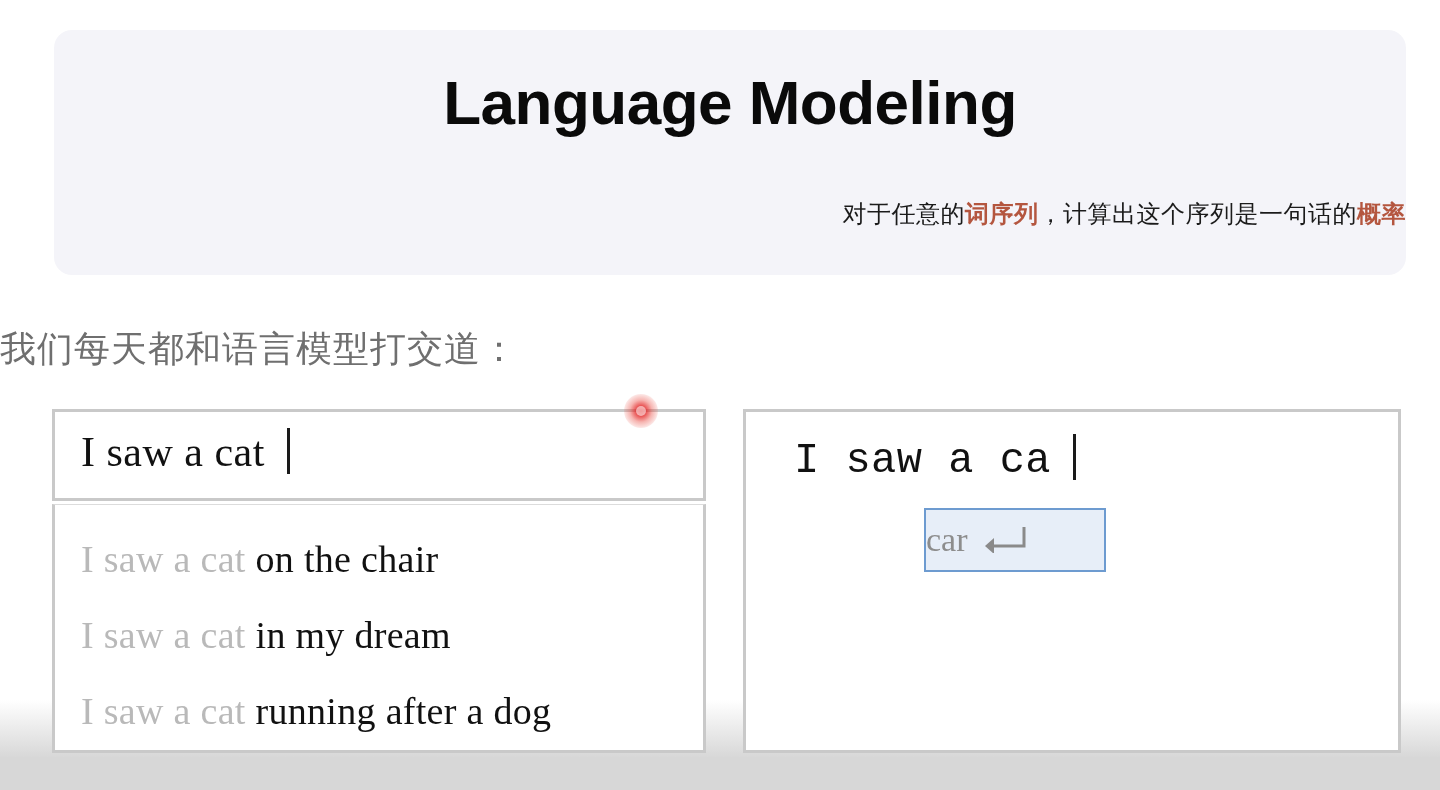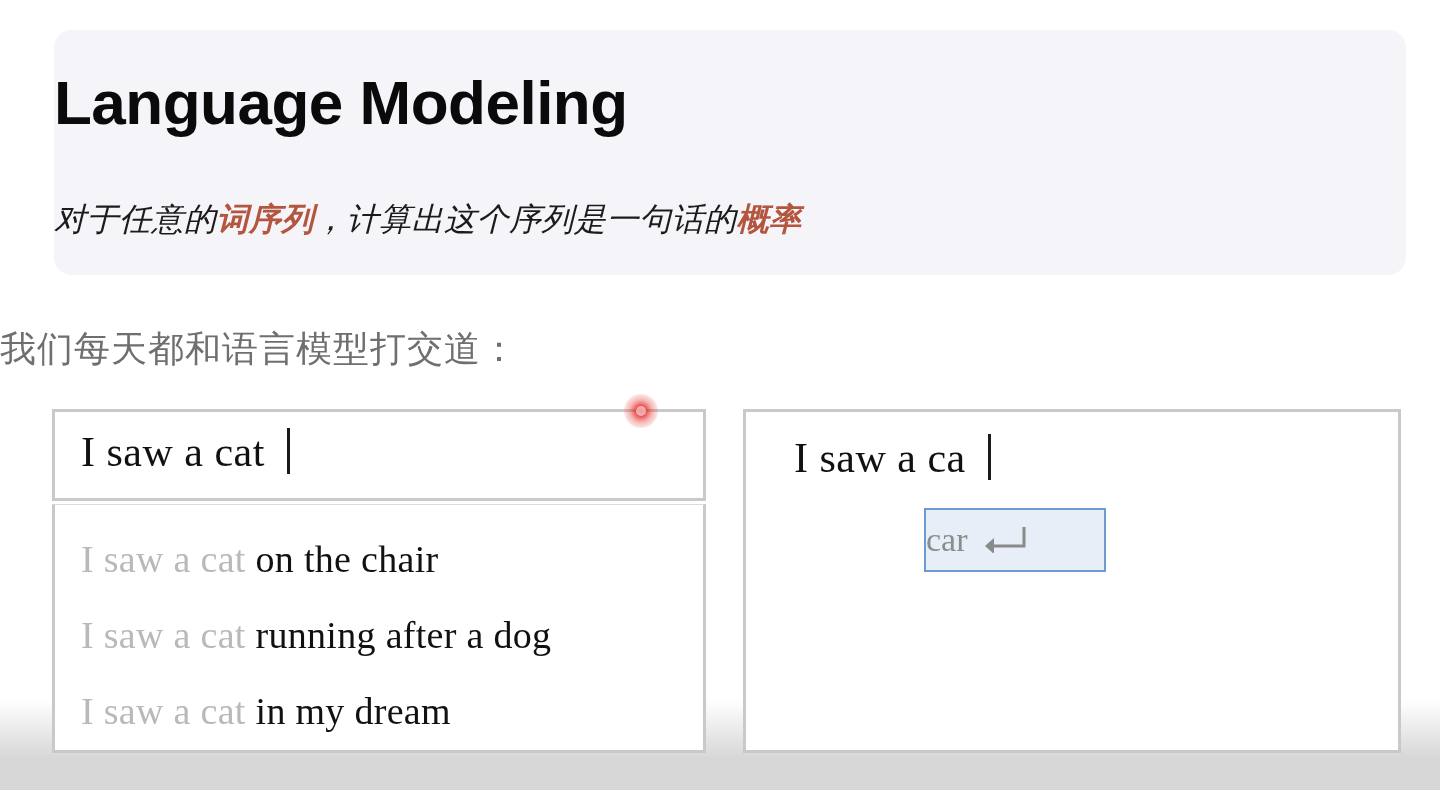--- a/index.html
+++ b/index.html
@@ -44,38 +44,38 @@
     height: 245px;
     background: #f4f4f9;
     border-radius: 18px;
     box-sizing: border-box;
   }
   .title {
     position: absolute;
     left: 0;
     top: 40px;
     width: 100%;
+    text-align: center;
     font-family: "Liberation Sans Narrow", "Liberation Sans", sans-serif;
     font-size: 62px;
     font-weight: bold;
     letter-spacing: -0.5px;
     color: #0a0a0a;
     line-height: 1.05;
   }
   .subtitle {
     position: absolute;
     left: 0;
     top: 168px;
     width: 100%;
-    text-align: left;
-    font-size: 32px;
+    text-align: right;
+    font-size: 24px;
     color: #1b1b1b;
     letter-spacing: 0.5px;
     white-space: nowrap;
-    font-style: italic;
   }
   .subtitle .hl {
     font-weight: bold;
     color: #b4563f;
   }
 
   
   .mid-caption {
     position: absolute;
     left: 0;
@@ -167,21 +167,21 @@
   .panel-right {
     left: 743px;
     top: 409px;
     width: 658px;
     height: 344px;
   }
   .typed-line-right {
     position: absolute;
     left: 48px;
     top: 22px;
-    font-family: Liberation Serif, serif;
+    font-family: Liberation Mono, monospace;
     font-size: 42px;
     color: #111111;
     white-space: nowrap;
     letter-spacing: 0.5px;
   }
   .autocomplete-chip {
     position: absolute;
     left: 178px;
     top: 96px;
     width: 182px;
@@ -259,25 +259,25 @@
   </div>
 
   <div class="suggestion-box">
     <div class="sugg-list">
 
       <div class="sugg-item">
         <span class="prefix">I saw a cat</span><span class="rest"> on the chair</span>
       </div>
 
       <div class="sugg-item">
+        <span class="prefix">I saw a cat</span><span class="rest"> in my dream</span>
+      </div>
+
+      <div class="sugg-item">
         <span class="prefix">I saw a cat</span><span class="rest"> running after a dog</span>
-      </div>
-
-      <div class="sugg-item">
-        <span class="prefix">I saw a cat</span><span class="rest"> in my dream</span>
       </div>
 
     </div>
   </div>
 </div>
 
 <div class="panel panel-right">
   <div class="typed-line-right">
     <span>I saw a ca</span><span class="caret"></span>
   </div>

